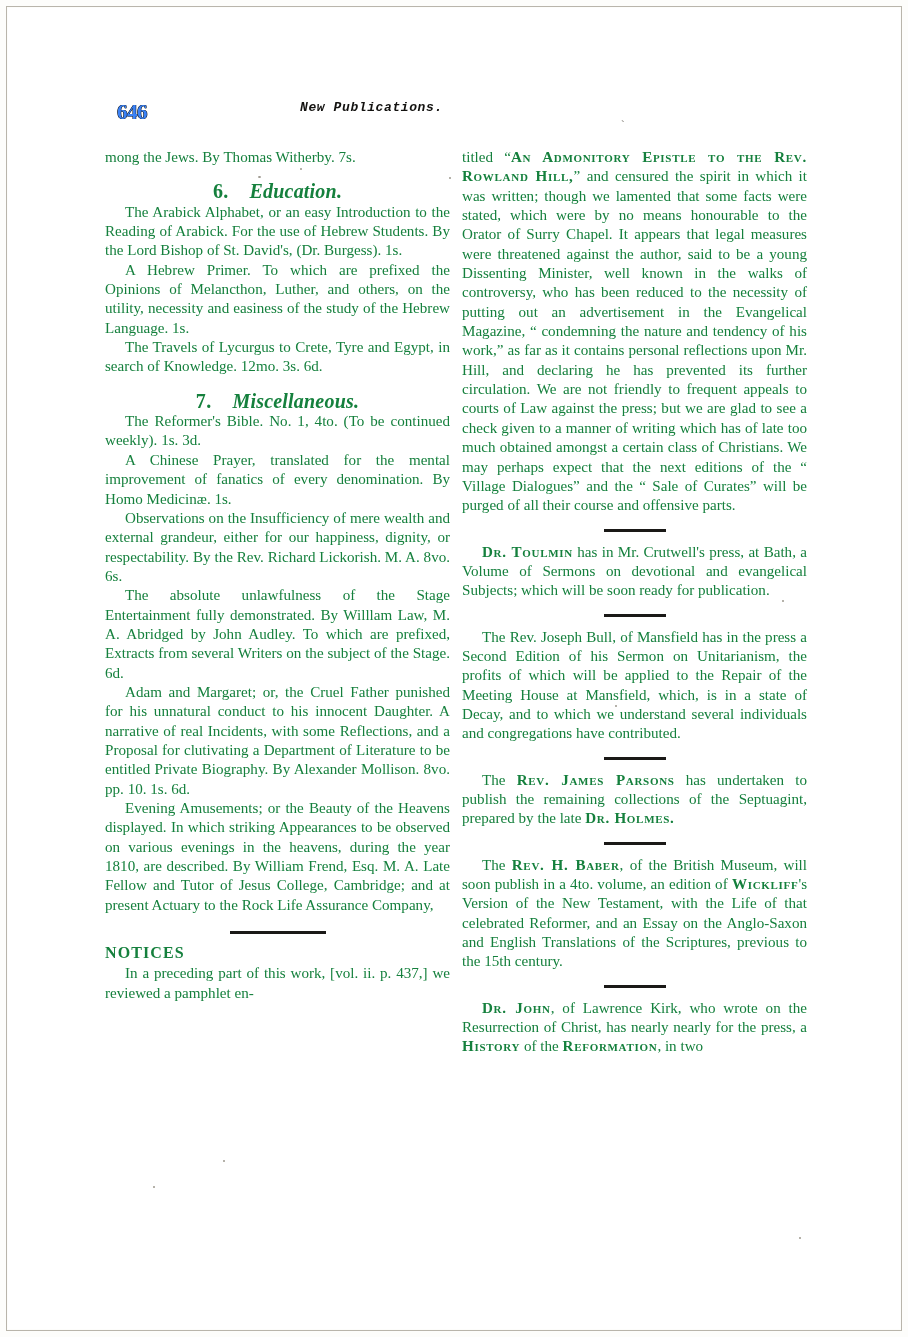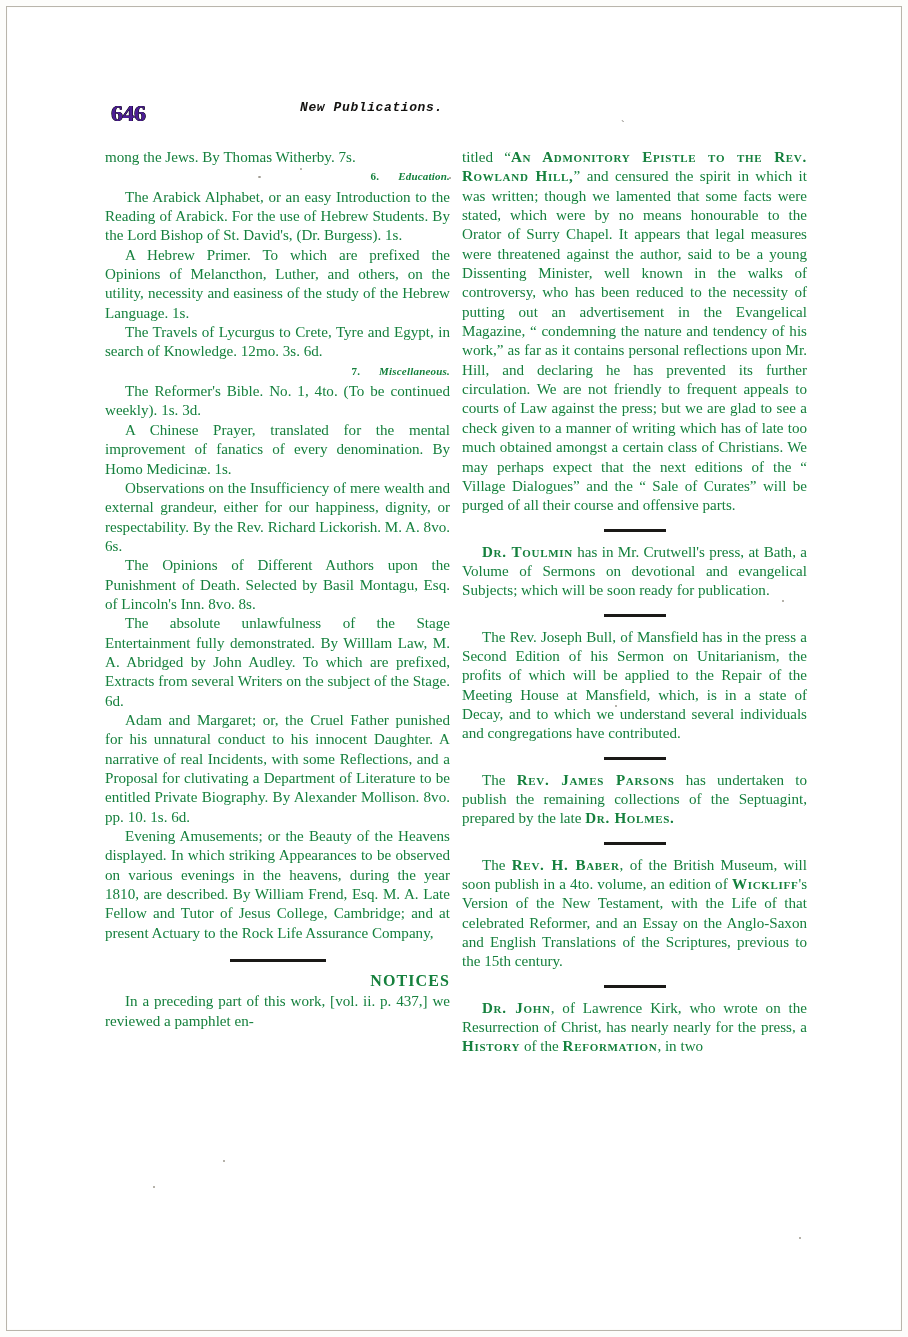--- a/index.html
+++ b/index.html
@@ -37,26 +37,26 @@
   
   .runhead {
     position: absolute;
     left: 105px;
     top: 100px;
     width: 700px;
     height: 30px;
   }
   .folio {
     position: absolute;
-    left: 6px;
+    left: 12px;
     top: 0;
     font-weight: bold;
-    font-size: 24px;
+    font-size: 21px;
     letter-spacing: -0.5px;
-    color: #4c1d95;
+    color: #3b82f6;
     text-shadow: 0.4px 0 0 #0a0a09, -0.4px 0 0 #0a0a09, 0 0.4px 0 #0a0a09;
   }
   .runhead-title {
     position: absolute;
     left: 195px;
     top: 0px;
     font-style: italic;
     font-weight: bold;
     font-size: 13px;
     letter-spacing: 0.6px;
@@ -87,24 +87,25 @@
 
   p {
     margin: 0;
     text-indent: 20px;
     hyphens: none;
   }
   p.noindent { text-indent: 0; }
 
   
   .sec-head {
-    text-align: right;
+    text-align: center;
     text-indent: 0;
+    margin-top: 15px;
     margin-bottom: 1px;
-    font-size: 11px;
+    font-size: 20px;
   }
   .sec-num {
     font-weight: bold;
     letter-spacing: 0.3px;
   }
   .sec-name {
     font-style: italic;
     font-weight: bold;
     margin-left: 16px;
     letter-spacing: 0.2px;
@@ -120,21 +121,21 @@
   
   .rule {
     width: 62px;
     height: 3px;
     background: #1a1917;
     margin: 13px auto 11px auto;
   }
   .rule.wide { width: 96px; height: 3px; margin: 16px auto 9px auto; }
 
   .notices-title {
-    text-align: right;
+    text-align: left;
     text-indent: 0;
     font-weight: bold;
     font-size: 16px;
     letter-spacing: 1.1px;
     margin-bottom: 2px;
   }
 
   
   .speck {
     position: absolute;
@@ -177,21 +178,20 @@
     <p>A Hebrew Primer. To which are prefixed the Opinions of Melancthon, Luther, and others, on the utility, necessity and easiness of the study of the Hebrew Language. 1s.</p>
     <p>The Travels of Lycurgus to Crete, Tyre and Egypt, in search of Knowledge. 12mo. 3s. 6d.</p>
 
     <p class="sec-head">
       <span class="sec-num">7.</span>
       <span class="sec-name">Miscellaneous.</span>
     </p>
     <p>The Reformer's Bible. No. 1, 4to. (To be continued weekly). 1s. 3d.</p>
     <p>A Chinese Prayer, translated for the mental improvement of fanatics of every denomination. By Homo Medicinæ. 1s.</p>
     <p>Observations on the Insufficiency of mere wealth and external grandeur, either for our happiness, dignity, or respectability. By the Rev. Richard Lickorish. M. A. 8vo. 6s.</p>
-    <p>The Opinions of Different Authors upon the Punishment of Death. Selected by Basil Montagu, Esq. of Lincoln's Inn. 8vo. 8s.</p>
     <p>The absolute unlawfulness of the Stage Entertainment fully demonstrated. By Willlam Law, M. A. Abridged by John Audley. To which are prefixed, Extracts from several Writers on the subject of the Stage. 6d.</p>
     <p>Adam and Margaret; or, the Cruel Father punished for his unnatural conduct to his innocent Daughter. A narrative of real Incidents, with some Reflections, and a Proposal for clutivating a Department of Literature to be entitled Private Biography. By Alexander Mollison. 8vo. pp. 10. 1s. 6d.</p>
     <p>Evening Amusements; or the Beauty of the Heavens displayed. In which striking Appearances to be observed on various evenings in the heavens, during the year 1810, are described. By William Frend, Esq. M. A. Late Fellow and Tutor of Jesus College, Cambridge; and at present Actuary to the Rock Life Assurance Company,</p>
 
     <div class="rule wide"></div>
     <p class="notices-title">NOTICES</p>
     <p>In a preceding part of this work, [vol. ii. p. 437,] we reviewed a pamphlet en-</p>
   </div>
 
   <div class="col col-right">

